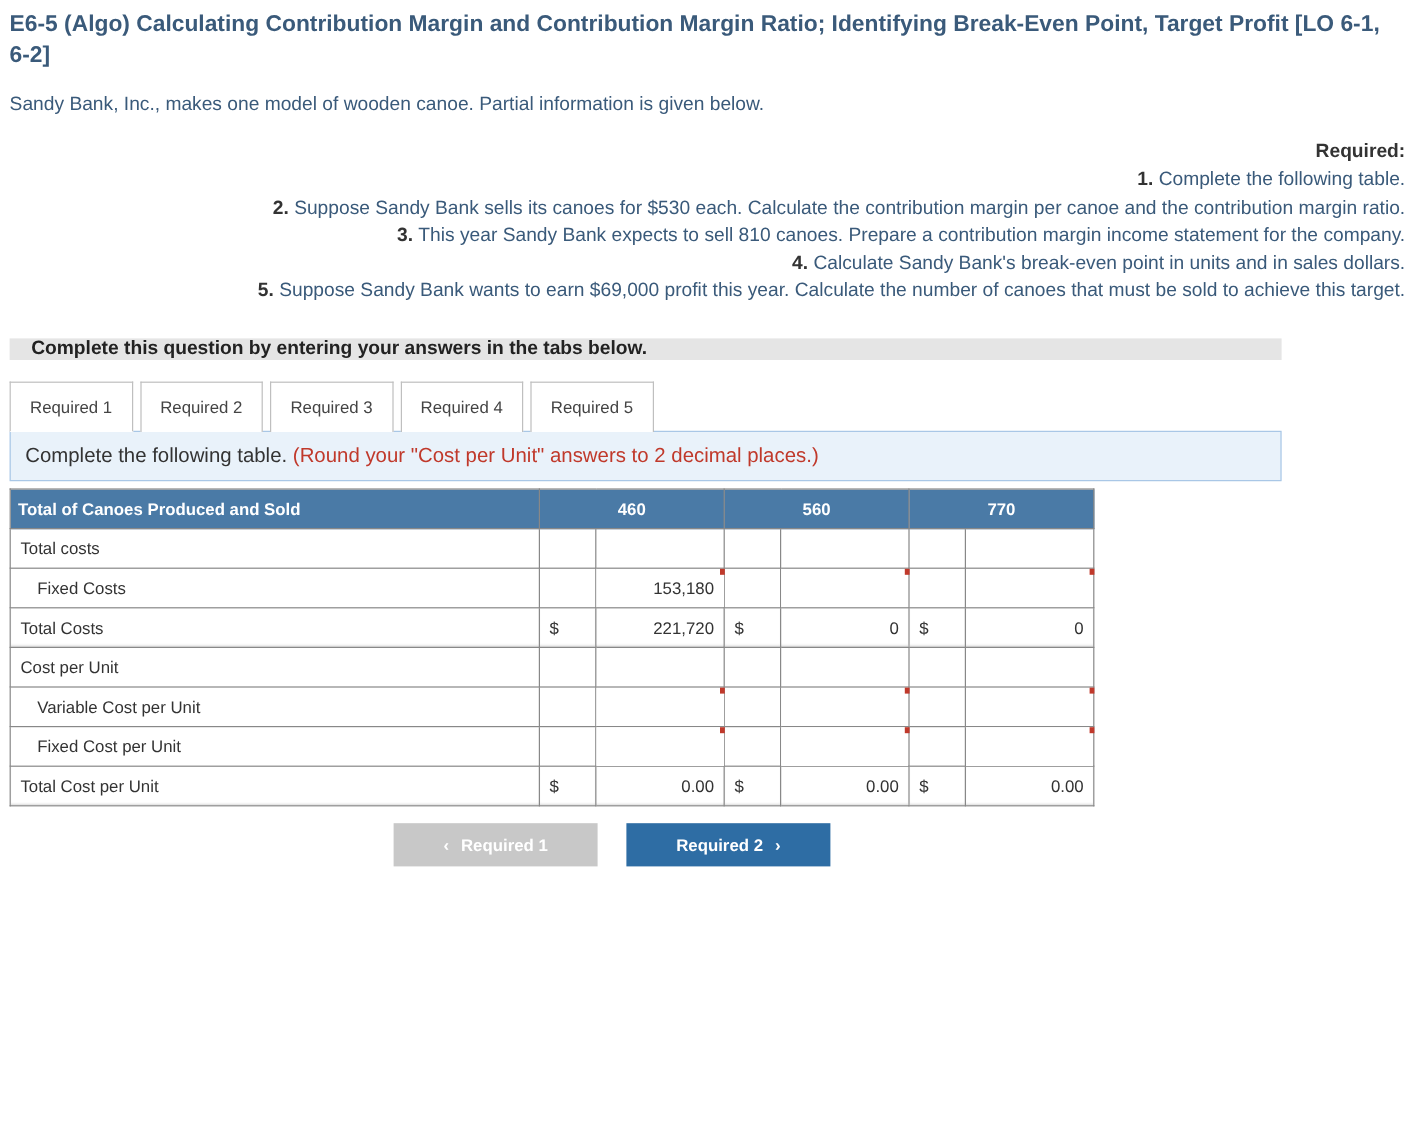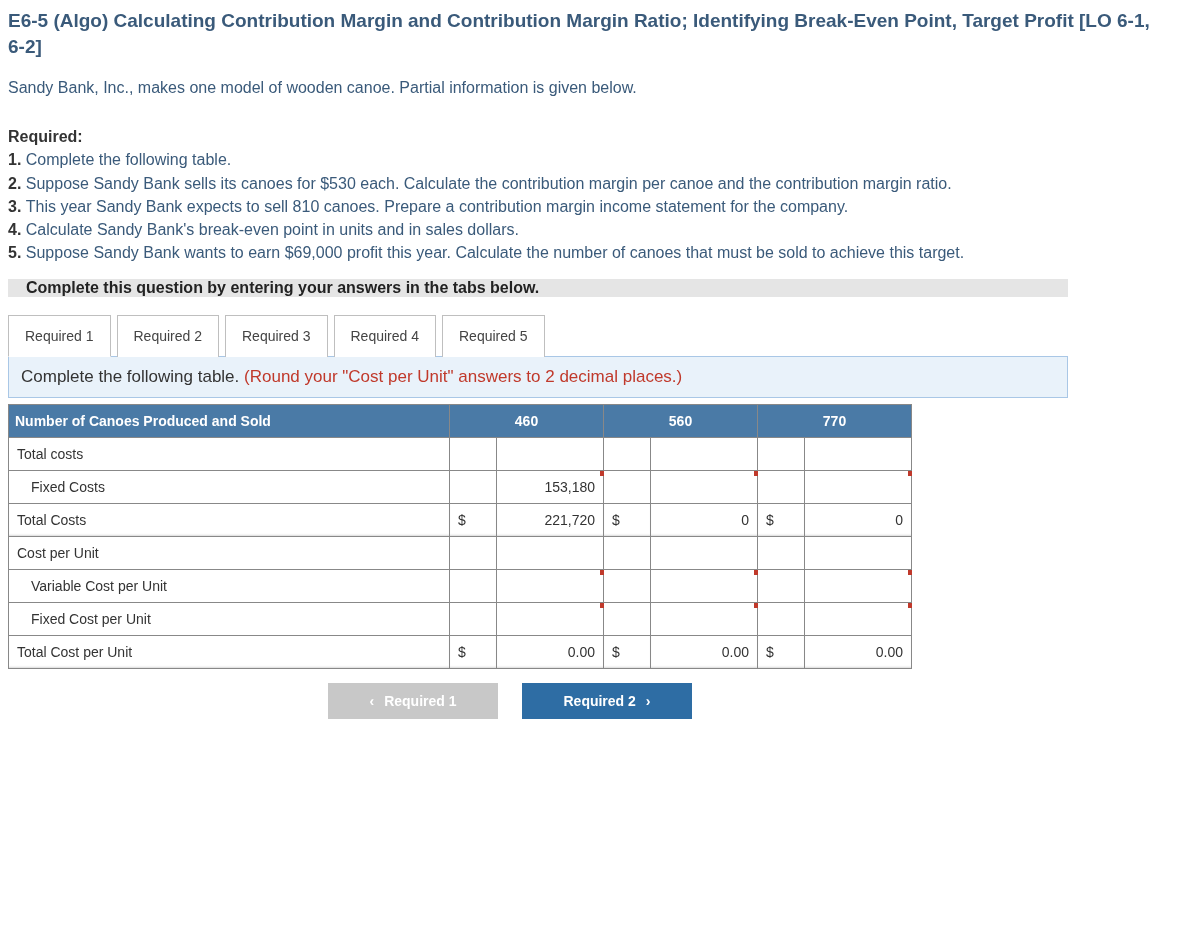--- a/index.html
+++ b/index.html
@@ -13,32 +13,33 @@
   .title {
     font-weight: bold;
     color: #3a5a7a;
     font-size: 19px;
     line-height: 1.35;
     margin-bottom: 20px;
   }
   .intro {
     color: #3a5a7a;
     font-size: 16px;
-    margin-bottom: 28px;
+    margin-bottom: 18px;
   }
   .req-header {
     font-weight: bold;
     color: #333;
     font-size: 16px;
   }
   .req-list {
     color: #3a5a7a;
     font-size: 16px;
     line-height: 1.45;
-    margin-bottom: 15px;
+    margin-bottom: 28px;
+    text-align: right;
   }
   .req-list .num { font-weight: bold; color:#333; }
   .instruction-bar {
     background: #e5e5e5;
     padding: 0 18px;
     font-weight: bold;
     font-size: 16px;
     color:#222;
     margin-bottom: 18px;
     width: 1060px;
@@ -151,21 +152,21 @@
   <div class="tab">Required 5</div>
 </div>
 
 <div class="tab-prompt">
   <span>Complete the following table. </span><span class="red">(Round your "Cost per Unit" answers to 2 decimal places.)</span>
 </div>
 
 <table class="data">
   <tbody>
       <tr>
-    <th class="labelhead rowlabel">Number of Canoes Produced and Sold</th>
+    <th class="labelhead rowlabel">Total of Canoes Produced and Sold</th>
     <th colspan="2">460</th>
     <th colspan="2">560</th>
     <th colspan="2">770</th>
   </tr>
   <tr>
     <td class="rowlabel">Total costs</td>
     <td class="colsym"></td>
         <td class="colval"></td>
     <td class="colsym"></td>
         <td class="colval"></td>

